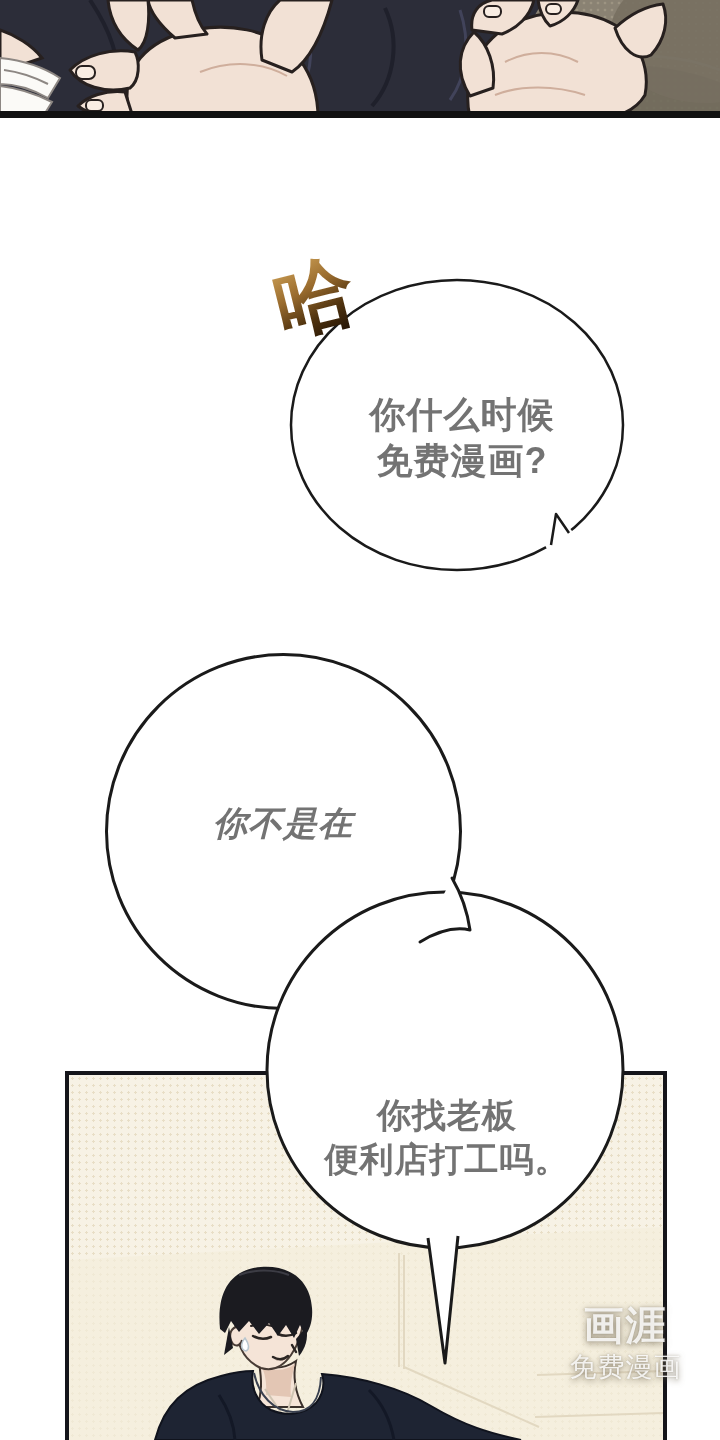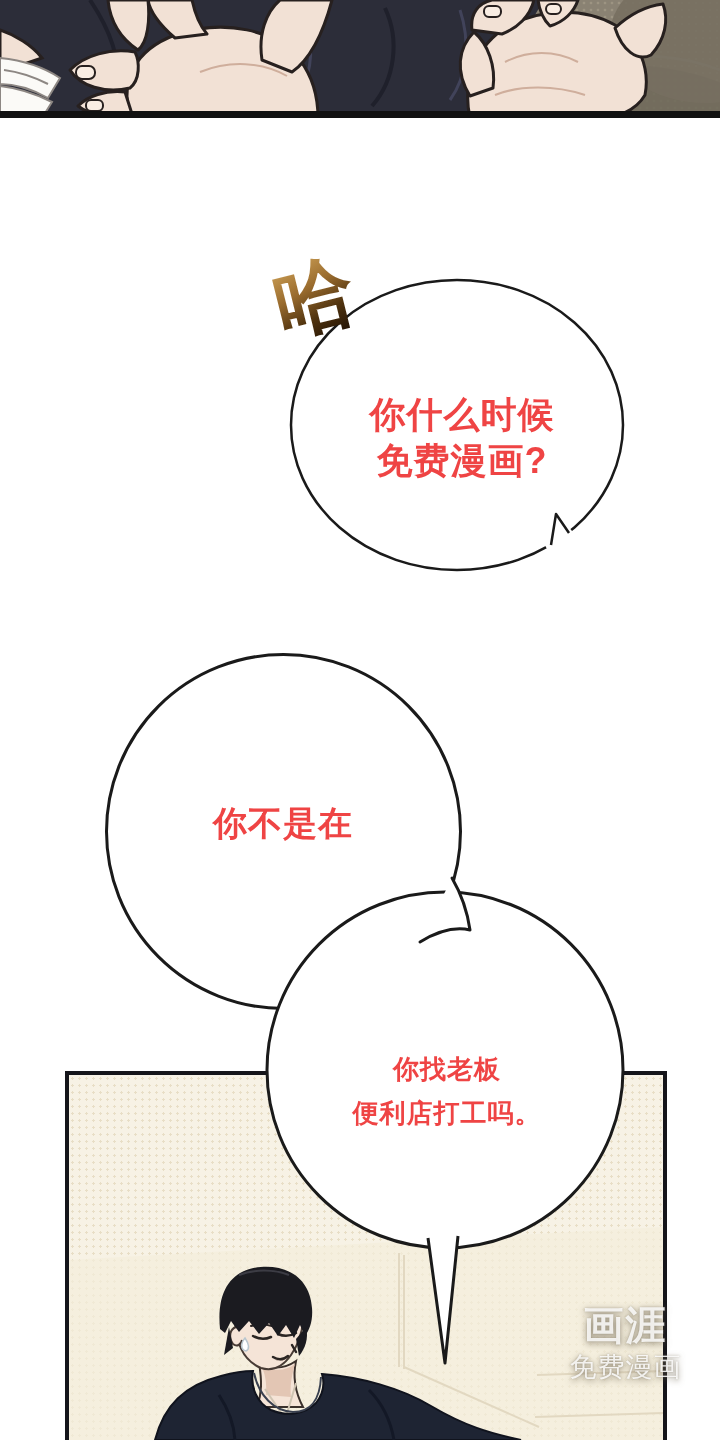--- a/index.html
+++ b/index.html
@@ -16,26 +16,26 @@
     border-top:4px solid #15151a;border-left:4px solid #15151a;border-right:4px solid #15151a;
     background-color:#f7f2e5;
     background-image:radial-gradient(circle,#e8dec6 1.1px,rgba(0,0,0,0) 1.3px);
     background-size:7px 7px;
   }
   .bottom-panel svg{display:block;}
   
   .bubbles-layer{position:absolute;left:0;top:0;z-index:3;pointer-events:none;}
   
   .dialog{
-    position:absolute;z-index:4;text-align:center;color:#ef4444;font-weight:bold;
+    position:absolute;z-index:4;text-align:center;color:#737373;font-weight:bold;
     letter-spacing:1px;
   }
   .dialog-1{left:307px;top:392px;width:310px;font-size:36px;line-height:46px;}
-  .dialog-2{left:133px;top:801px;width:300px;font-size:34px;line-height:44px;}
-  .dialog-3{left:297px;top:1047px;width:300px;font-size:26px;line-height:44px;}
+  .dialog-2{left:133px;top:801px;width:300px;font-size:34px;line-height:44px;font-style:italic;}
+  .dialog-3{left:297px;top:1093px;width:300px;font-size:34px;line-height:44px;}
   
   .sfx{
     position:absolute;left:274px;top:258px;z-index:4;
     font-size:80px;font-weight:bold;line-height:1;
     transform:rotate(-14deg);
     background:linear-gradient(163deg,#c79a52 8%,#9a6c2e 38%,#50330f 68%,#241405 95%);
     -webkit-background-clip:text;background-clip:text;color:transparent;
   }
   
   .watermark{

